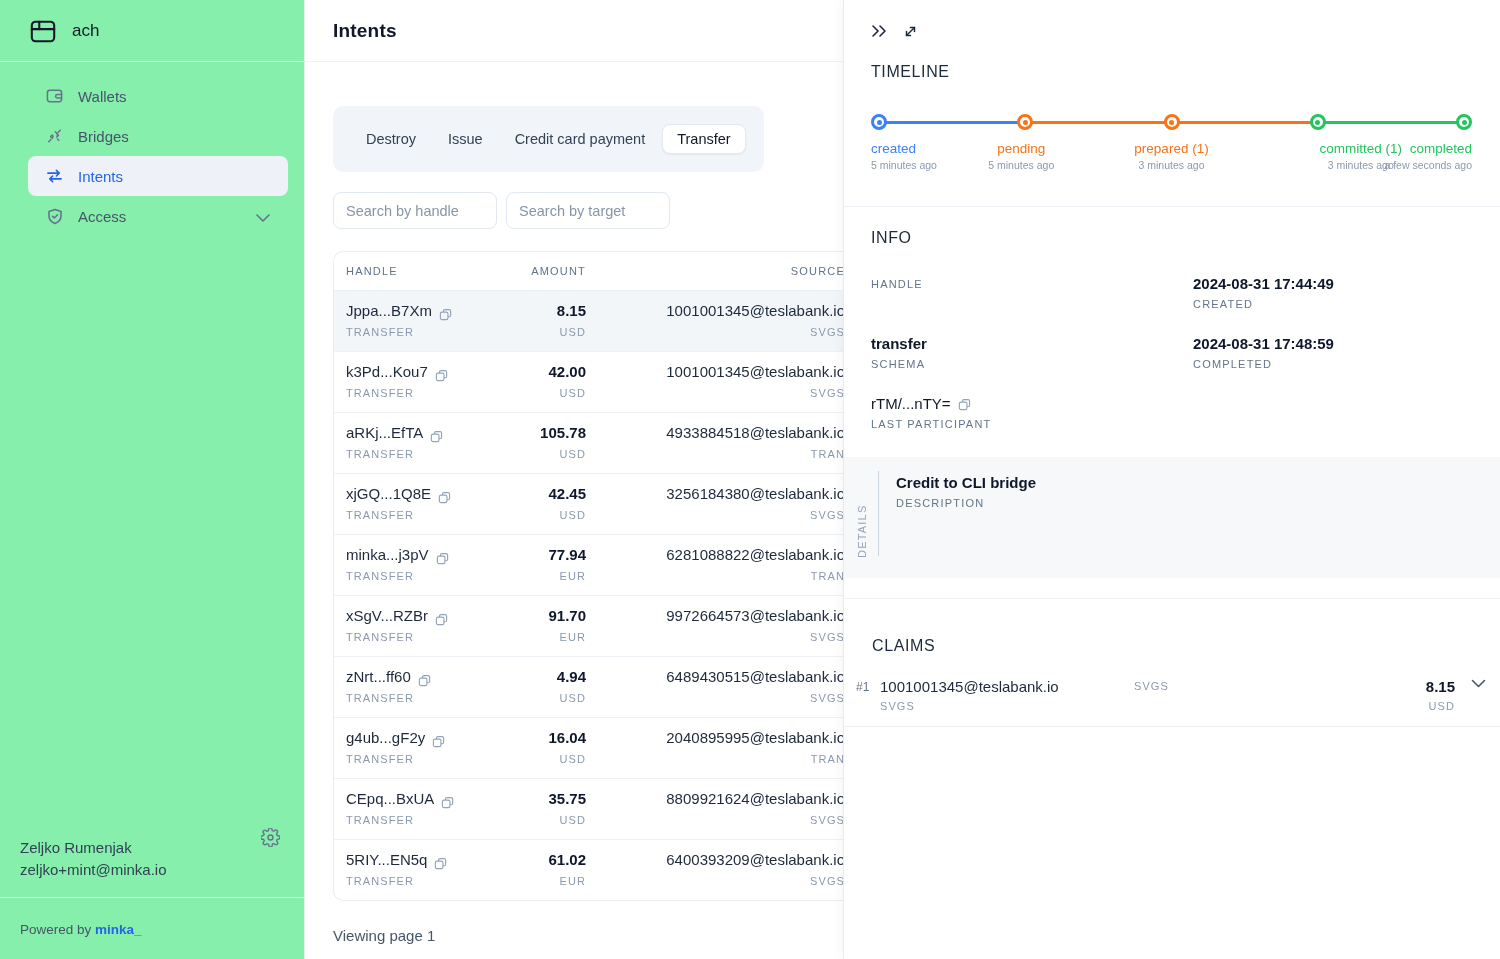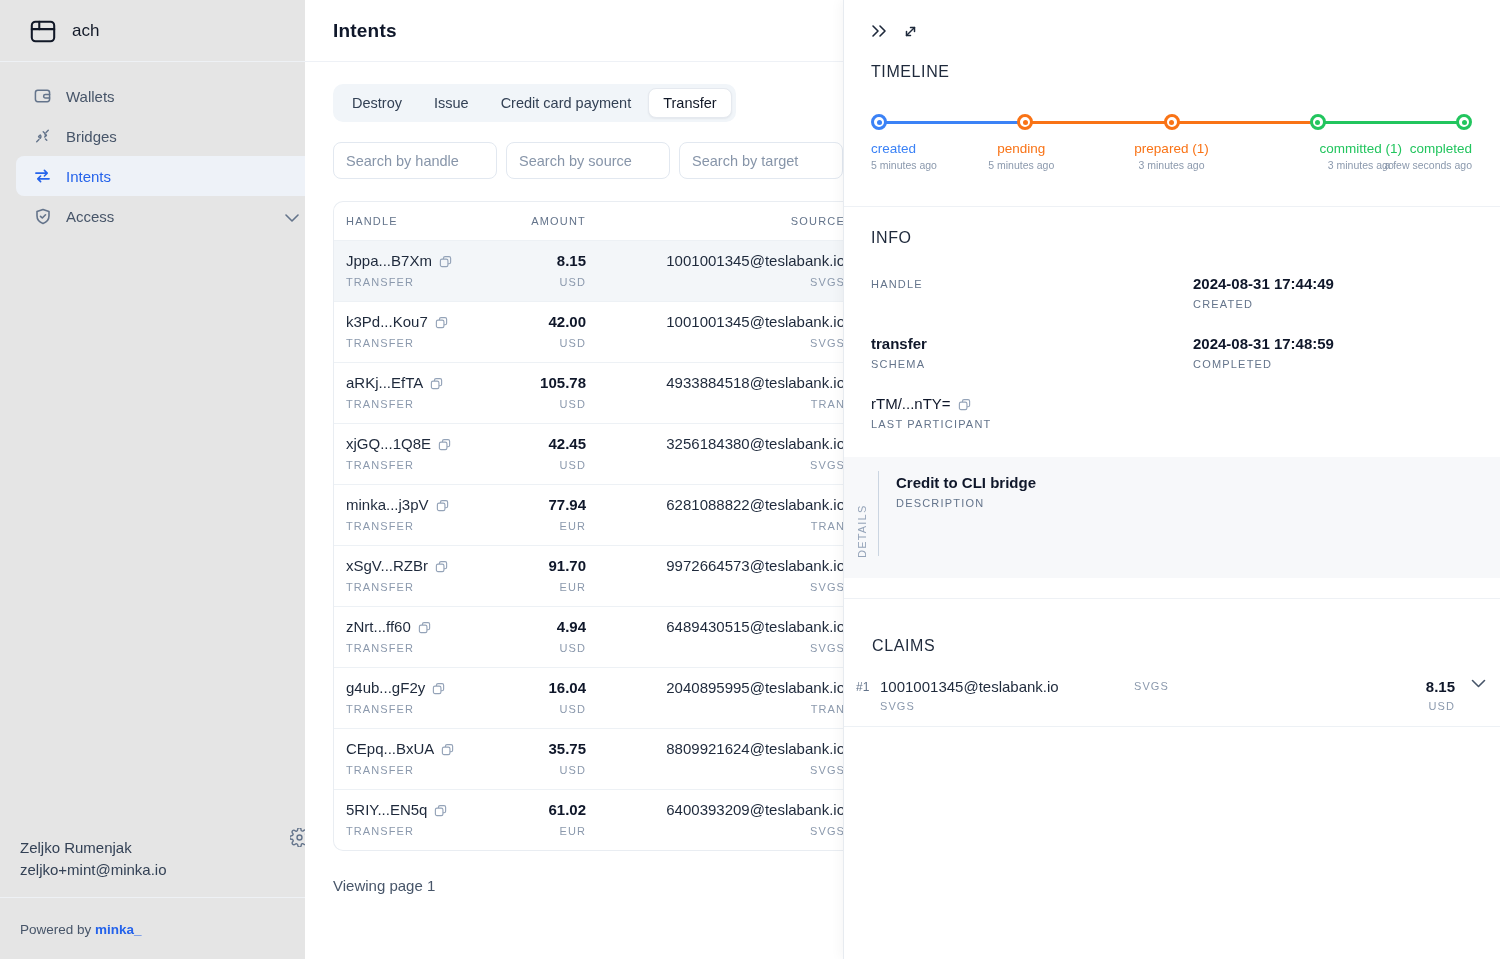--- a/index.html
+++ b/index.html
@@ -1,25 +1,25 @@
 <!DOCTYPE html>
 <html><head>
 <meta charset="utf-8">
 <style>
   * { margin:0; padding:0; box-sizing:border-box; }
   html,body { background:#fff; }
   body { font-family:"Liberation Sans", sans-serif; color:#1e293b; }
   .app { position:relative; width:1500px; height:959px; background:#fff; overflow:hidden; }
 
   
-  .sidebar { position:absolute; left:0; top:0; bottom:0; width:334px; border-right:1px solid #e9edf2; display:flex; flex-direction:column; background:#e5e5e5; }
+  .sidebar { position:absolute; left:0; top:0; bottom:0; width:305px; border-right:1px solid #e9edf2; display:flex; flex-direction:column; background:#86efac; }
   .sidebar-header { height:62px; border-bottom:1px solid #eef1f5; display:flex; align-items:center; padding-left:28px; gap:14px; }
   .logo-icon svg { display:block; }
   .logo-text { font-size:17px; color:#111827; }
-  .nav { padding:14px 16px 0 16px; display:flex; flex-direction:column; }
+  .nav { padding:14px 16px 0 16px; display:flex; flex-direction:column;margin-left:12px; }
   .nav-item { height:40px; display:flex; align-items:center; gap:15px; padding:0 18px; border-radius:8px; color:#475569; font-size:15px; cursor:pointer; }
   .nav-item .icon { width:17px; display:flex; align-items:center; justify-content:center; }
   .nav-item svg { stroke:#64748b; }
   .nav-item.active { background:#eef2f8; color:#2563eb; font-weight:500; }
   .nav-item.active svg { stroke:#2563eb; }
   .nav-item .chev { margin-left:auto; }
   .sidebar-spacer { flex:1; }
   .user-block { padding:14px 24px 16px 20px; display:flex; align-items:center; }
   .user-lines { flex:1;margin-top:44px; }
   .user-name { font-size:15px; color:#334155; line-height:22px; }
@@ -27,36 +27,36 @@
   .gear-btn { cursor:pointer; display:flex; }
   .powered { border-top:1px solid #eef1f5; padding:24px 0 0 20px; height:62px; font-size:13.5px; color:#475569; }
   .powered b { color:#2563eb; font-weight:700; }
 
   
   .main { position:absolute; left:305px; top:0; right:0; bottom:0; background:#fff; }
   .main-header { height:62px; border-bottom:1px solid #eef1f6; display:flex; align-items:center; padding-left:28px; }
   .page-title { font-size:19px; font-weight:600; color:#0f172a; letter-spacing:.2px; }
   .main-body { padding:22px 0 0 28px; }
 
-  .tabbar { display:inline-flex; align-items:center; background:#f1f5f9; border-radius:10px; padding:4px; gap:2px; }
+  .tabbar { display:inline-flex; align-items:center; background:#f1f5f9; border-radius:10px; padding:18px; gap:2px;margin-top:22px; }
   .tab { font-size:14.5px; color:#334155; padding:7px 15px; border-radius:8px; cursor:pointer; white-space:nowrap; }
   .tab.active { background:#fff; border:1px solid #e5e9ef; box-shadow:0 1px 2px rgba(15,23,42,.06); padding:6px 14px; font-weight:500; color:#111827; }
 
   .search-row { margin-top:20px; display:flex; gap:9px; }
   .search-input { width:164px; height:37px; border:1px solid #e2e8f0; border-radius:8px; padding:0 12px; font-size:14.5px; color:#334155; outline:none; font-family:"Liberation Sans", sans-serif; background:#fff; }
   .search-input::placeholder { color:#8795a9; }
 
   .table-card { margin-top:22px; width:530px; border:1px solid #e9edf2; border-radius:10px; border-right:none; }
   .thead, .trow { display:grid; grid-template-columns:160px 80px 1fr; padding:0 18px 0 12px; }
   .thead { height:38px; align-items:center; }
   .th { font-size:11px; letter-spacing:1.2px; color:#64748b; font-weight:400; }
   .th.right, .td.right { text-align:right; }
   .trow { border-top:1px solid #edf1f5; padding-top:10px; padding-bottom:10px; cursor:pointer; }
   .trow.selected { background:#f3f6f9; }
-  .cell-main { font-size:15px; color:#1e293b; line-height:20px; display:flex; align-items:center; gap:7px; }
+  .cell-main { font-size:15px; color:#1e293b; line-height:20px; display:flex; align-items:flex-end; gap:7px; }
   .cell-main.bold { font-weight:700; color:#0f172a; display:block; }
   .cell-sub { font-size:11px; letter-spacing:1.1px; color:#8b99ad; line-height:18px; margin-top:2px; }
   .td.right .cell-main { display:block; }
   .copy-icon { display:inline-flex; cursor:pointer; }
   .copy-icon svg { stroke:#94a3b8; fill:none; stroke-width:1.4; }
   .pagination { margin-top:26px; font-size:15px; color:#475569; }
 
   
   .panel { position:absolute; left:843px; top:0; bottom:0; width:657px; background:#fff; border-left:1px solid #e7ebf0; box-shadow:-4px 0 10px rgba(15,23,42,.03); }
   .panel-icons { padding:24px 0 0 27px; display:flex; gap:16px; }
@@ -196,21 +196,20 @@
     <div class="main-body">
       <div class="tabbar">
         <div class="tab">Destroy</div>
         <div class="tab">Issue</div>
         <div class="tab">Credit card payment</div>
         <div class="tab active">Transfer</div>
       </div>
 
       <div class="search-row">
         <input class="search-input" type="text" placeholder="Search by handle" style="">
-        <input class="search-input" type="text" placeholder="Search by source" style="">
         <input class="search-input" type="text" placeholder="Search by target" style="">
       </div>
 
       <div class="table-card">
         <div class="thead">
           <div class="th">HANDLE</div>
           <div class="th right">AMOUNT</div>
           <div class="th right">SOURCE</div>
         </div>
 

